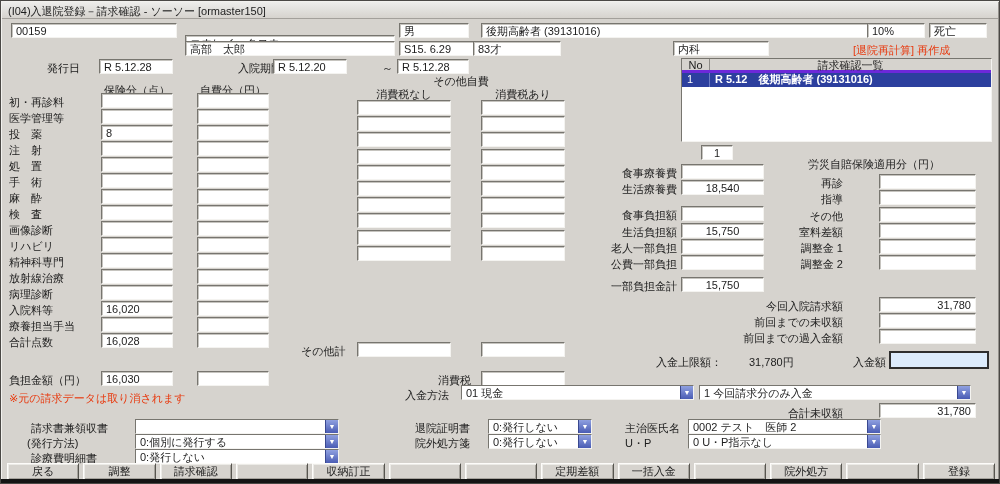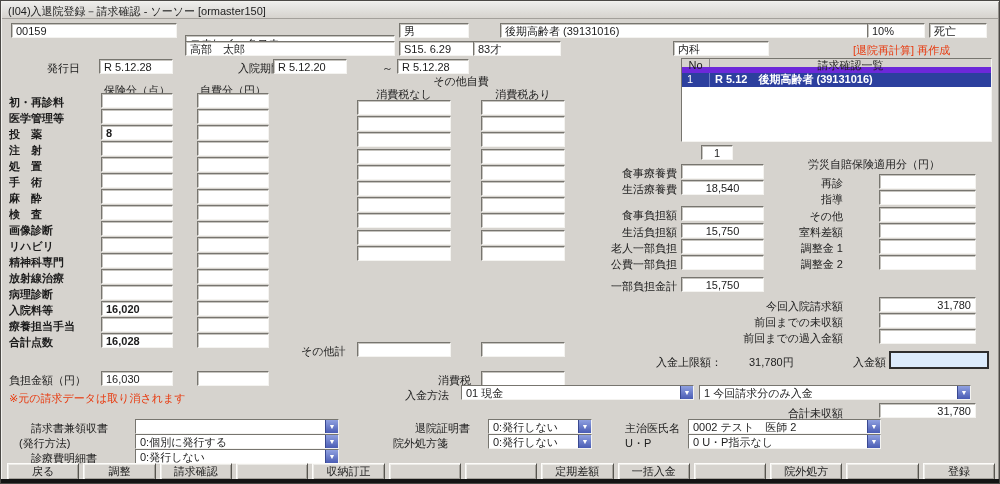--- a/index.html
+++ b/index.html
@@ -10,28 +10,28 @@
 .titlebar{position:absolute;left:1px;top:1px;width:996px;height:17px;background:linear-gradient(#ededeb,#d6d3ce);border-bottom:1px solid #a3a09b;padding:2px 6px;white-space:nowrap;}
 .lbl{position:absolute;white-space:nowrap;line-height:12px;}
 .field{background:#fff;border:1px solid;border-color:#77756f #f4f3f0 #f4f3f0 #77756f;box-shadow:inset 1px 1px 0 #c6c4bf;height:15px;line-height:12px;padding:1px 4px;white-space:nowrap;overflow:hidden;}
 .center{text-align:center;}
 .right{text-align:right;}
 .red{color:#e8380d;}
 .combo{background:#fff;border:1px solid;border-color:#77756f #f4f3f0 #f4f3f0 #77756f;height:15px;}
 .ctext{position:absolute;left:4px;top:1px;right:15px;line-height:12px;white-space:nowrap;overflow:hidden;}
 .carrow{position:absolute;right:0;top:0;bottom:0;width:13px;background:linear-gradient(#8fa0e0,#4a5cb4);border-left:1px solid #39488f;color:#fff;font-size:7px;line-height:13px;text-align:center;}
 #clist{background:#fff;border:1px solid;border-color:#77756f #f4f3f0 #f4f3f0 #77756f;overflow:hidden;}
-.cl-head{display:flex;height:14px;background:#d6d3ce;border-bottom:6px solid #6d28d9;}
+.cl-head{display:flex;height:14px;background:#d6d3ce;border-bottom:3px solid #6d28d9;}
 .cl-nohead{width:28px;text-align:center;border-right:1px solid #8d8b86;line-height:13px;}
 .cl-titlehead{flex:1;text-align:center;line-height:13px;}
 .cl-row{display:flex;height:14px;background:#2c3f9e;color:#fff;}
 .cl-rno{width:28px;padding-left:5px;border-right:1px solid #6b7bc4;line-height:13px;}
 .cl-rtext{flex:1;padding-left:5px;line-height:13px;white-space:nowrap;overflow:hidden;font-weight:bold;}
 #fee{position:absolute;left:8px;top:92px;width:280px;}
-.fee-row{display:flex;height:16px;font-weight:bold;}
+.fee-row{display:flex;height:16px;}
 .flabel{width:90px;padding-top:2px;white-space:nowrap;overflow:hidden;}
 .f-ins{width:72px;margin-left:2px;flex:none;}
 .f-self{width:72px;margin-left:24px;flex:none;}
 #oself{position:absolute;left:356px;top:99px;}
 .os-row{display:flex;height:16.2px;}
 .f-nt{width:94px;flex:none;}
 .f-t{width:84px;margin-left:30px;flex:none;}
 #meal{position:absolute;left:610px;top:163px;width:154px;}
 .meal-row{display:flex;height:16.2px;}
 .meal-row:nth-child(3){margin-top:10px;}
@@ -49,21 +49,21 @@
 </style>
 </head>
 <body>
 
 <div id="win">
   <div class="titlebar">(I04)入退院登録－請求確認 - ソーソー [ormaster150]</div>
 
   <span class="field abs" style="left:10px;top:22px;width:166px">00159</span>
   <span class="field abs" style="left:184px;top:34px;width:210px">コウレイ　タロウ</span>
   <span class="field abs" style="left:398px;top:22px;width:70px">男</span>
-  <span class="field abs" style="left:499px;top:22px;width:390px">後期高齢者 (39131016)</span>
+  <span class="field abs" style="left:480px;top:22px;width:390px">後期高齢者 (39131016)</span>
   <span class="field abs" style="left:866px;top:22px;width:58px">10%</span>
   <span class="field abs" style="left:928px;top:22px;width:58px">死亡</span>
 
   <span class="field abs" style="left:184px;top:40px;width:210px">高部　太郎</span>
   <span class="field abs" style="left:398px;top:40px;width:80px">S15. 6.29</span>
   <span class="field abs" style="left:472px;top:40px;width:88px">83才</span>
   <span class="field abs" style="left:672px;top:40px;width:96px">内科</span>
   <span class="lbl red" style="left:852px;top:43px">[退院再計算] 再作成</span>
 
   <span class="lbl" style="left:46px;top:61px">発行日</span>
@@ -364,26 +364,26 @@
   <div class="combo abs" style="left:487px;top:418px;width:104px">
     <span class="ctext">0:発行しない</span>
     <span class="carrow">▼</span>
   </div>
   <span class="lbl" style="left:624px;top:421px">主治医氏名</span>
   <div class="combo abs" style="left:687px;top:418px;width:193px">
     <span class="ctext">0002 テスト　医師 2</span>
     <span class="carrow">▼</span>
   </div>
 
-  <span class="lbl" style="left:18px;top:436px">(発行方法)</span>
+  <span class="lbl" style="left:26px;top:436px">(発行方法)</span>
   <div class="combo abs" style="left:134px;top:433px;width:204px">
     <span class="ctext">0:個別に発行する</span>
     <span class="carrow">▼</span>
   </div>
-  <span class="lbl" style="left:392px;top:436px">院外処方箋</span>
+  <span class="lbl" style="left:414px;top:436px">院外処方箋</span>
   <div class="combo abs" style="left:487px;top:433px;width:104px">
     <span class="ctext">0:発行しない</span>
     <span class="carrow">▼</span>
   </div>
   <span class="lbl" style="left:624px;top:436px">U・P</span>
   <div class="combo abs" style="left:687px;top:433px;width:193px">
     <span class="ctext">0 U・P指示なし</span>
     <span class="carrow">▼</span>
   </div>
 

